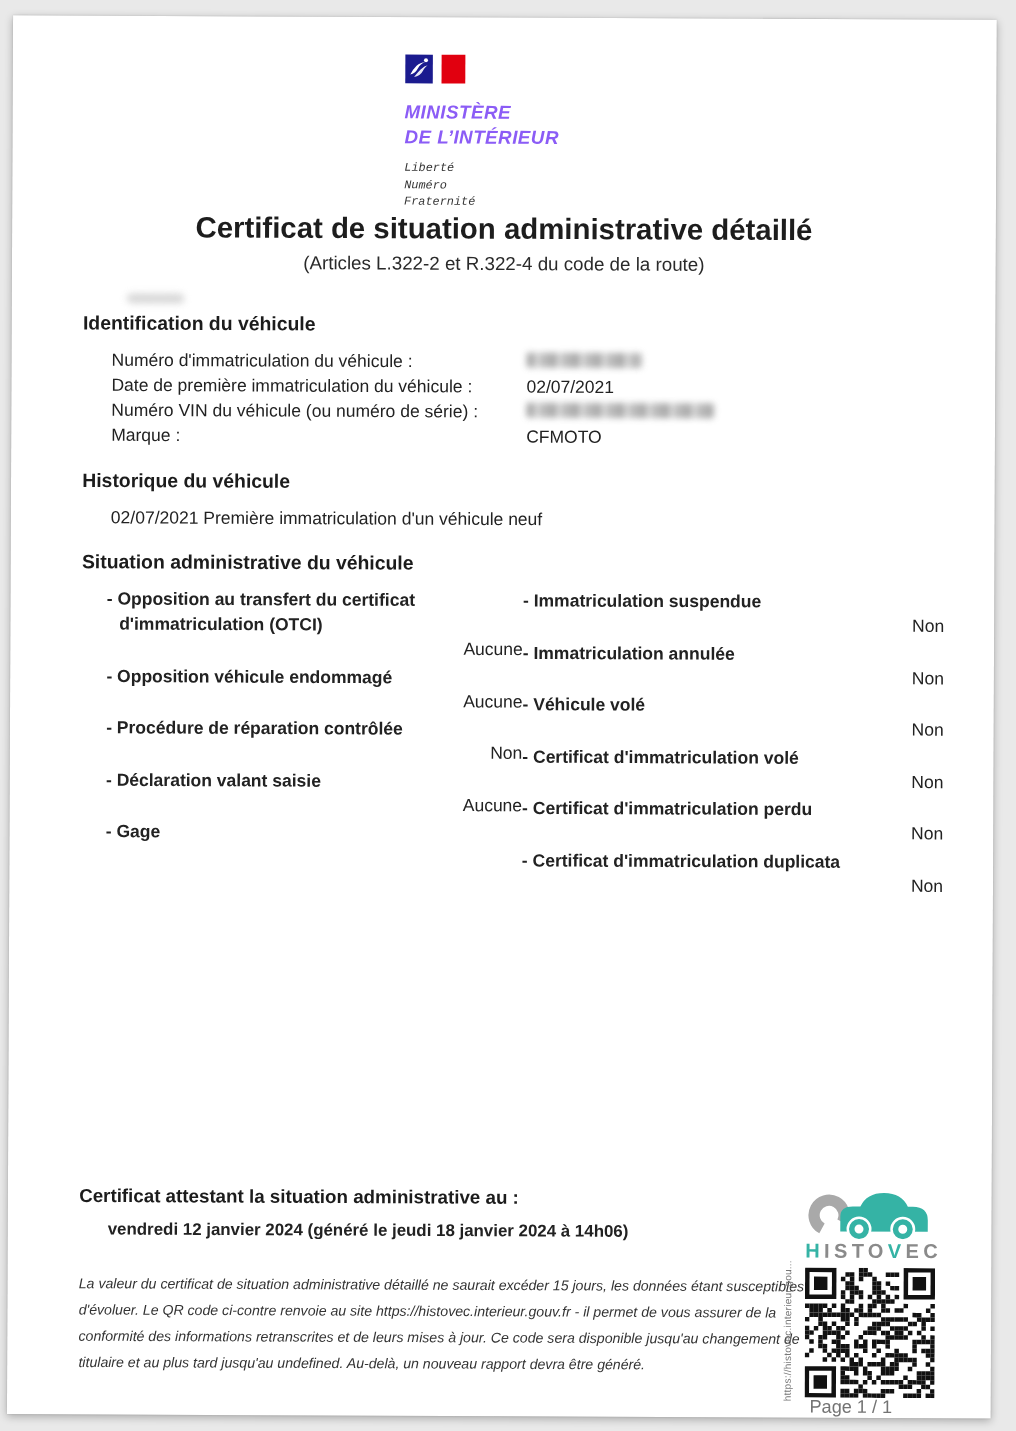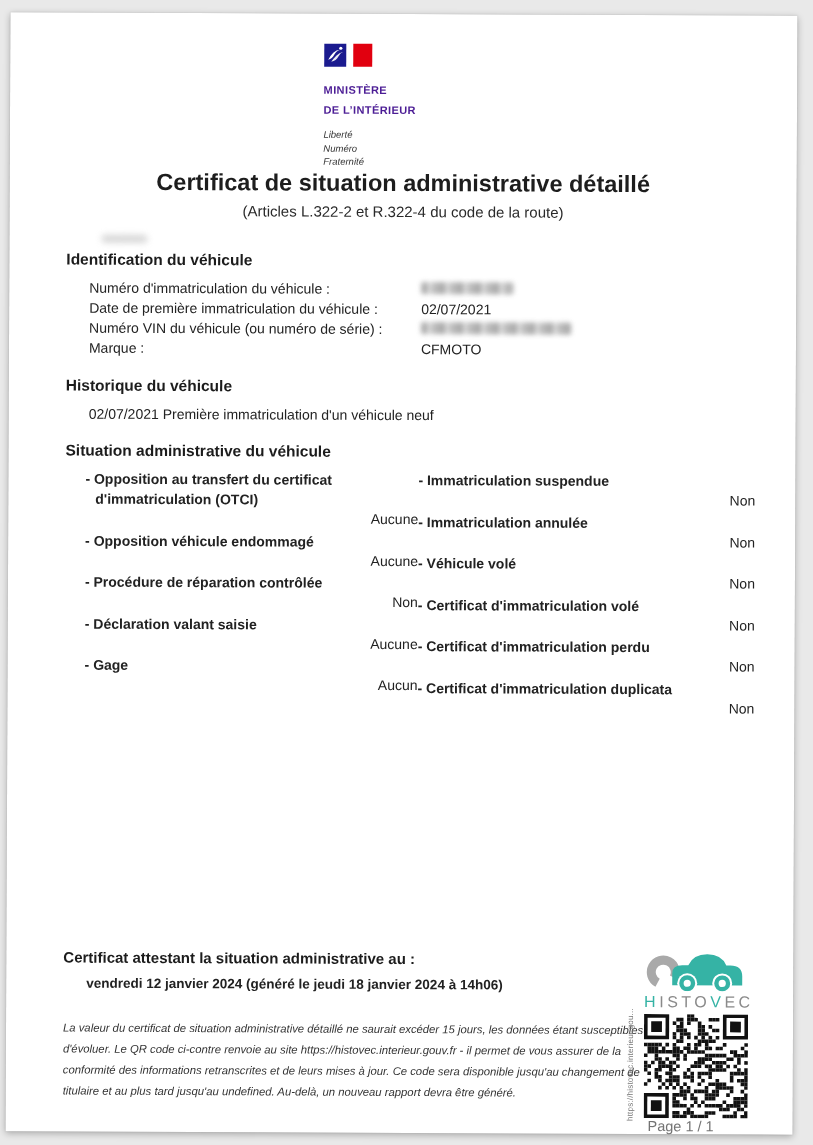--- a/index.html
+++ b/index.html
@@ -16,22 +16,22 @@
     transform:rotate(.25deg);
     transform-origin:center;
   }
   
   .gov-header{position:absolute;top:30px;left:50%;transform:translateX(-50%);width:160px;}
   .flag{display:flex;align-items:stretch;height:23px;margin-bottom:14px;}
   .flag .blue{width:22px;background:#1b1b8f;position:relative;overflow:hidden;}
   .flag .blue svg{position:absolute;inset:0;}
   .flag .gap{width:7px;}
   .flag .red{width:19px;background:#e1000f;}
-  .ministry{font-weight:bold;font-size:11px;line-height:19.5px;letter-spacing:.4px;color:#4c1d95;}
-  .motto{margin-top:8px;font-family:Liberation Sans, sans-serif;font-style:italic;font-size:9.5px;line-height:13.5px;color:#333;}
+  .ministry{font-weight:bold;font-size:15px;line-height:19.5px;letter-spacing:.4px;color:#8b5cf6;font-style:italic;}
+  .motto{margin-top:8px;font-family:Liberation Mono, monospace;font-style:italic;font-size:9.5px;line-height:13.5px;color:#333;}
   
   .doc-title{position:absolute;top:156px;left:0;width:100%;text-align:center;font-size:23.5px;font-weight:bold;color:#1d1d1d;}
   .doc-subtitle{position:absolute;top:189px;left:0;width:100%;text-align:center;font-size:15px;color:#2a2a2a;}
   .smudge{position:absolute;left:92px;top:222px;width:46px;height:8px;background:#c3c3c3;filter:blur(3px);opacity:.65;border-radius:4px;}
   
   .section{position:absolute;left:57px;right:40px;}
   .sec-heading{font-size:15.5px;font-weight:bold;color:#1c1c1c;margin-bottom:9px;}
   .kv-rows{margin-left:23px;}
   .kv-row{display:flex;font-size:14px;line-height:20px;}
   .kv-label{width:332px;flex:none;}
@@ -47,21 +47,21 @@
   .status-label{font-size:14px;font-weight:bold;line-height:20px;padding-left:10px;text-indent:-10px;}
   .status-value{font-size:14px;line-height:19.5px;padding-left:20px;text-align:right;}
   
   .attestation{position:absolute;left:57px;top:936px;}
   .attest-heading{font-size:15px;font-weight:bold;color:#1c1c1c;}
   .attest-date{margin:10px 0 0 23px;font-size:13.5px;font-weight:bold;}
   .legal{position:absolute;left:57px;top:1005px;width:588px;font-size:11.3px;font-style:italic;line-height:21px;color:#333;}
   
   .histovec{position:absolute;left:638px;top:936px;width:112px;}
   .hv-car{display:block;margin-left:2px;}
-  .hv-word{font-size:16px;letter-spacing:3.5px;margin-top:2px;font-weight:400;}
+  .hv-word{font-size:16px;letter-spacing:3.5px;margin-top:2px;font-weight:700;}
   .hv-word .t{color:#35b3a5;}
   .hv-word .g{color:#8a8a8a;}
   .qr{display:block;margin-top:3px;}
   .qr-side-url{position:absolute;left:620px;top:998px;height:108px;writing-mode:vertical-rl;transform:rotate(180deg);
     font-size:8px;color:#777;letter-spacing:.2px;}
   .page-indicator{position:absolute;left:642px;top:1103px;font-size:14.5px;color:#737373;}
 </style>
 </head>
 <body>
 
@@ -138,21 +138,20 @@
           <div class="status-item">
             <div class="status-label">- Procédure de réparation contrôlée</div>
             <div class="status-value">Non</div>
           </div>
           <div class="status-item">
             <div class="status-label">- Déclaration valant saisie</div>
             <div class="status-value">Aucune</div>
           </div>
           <div class="status-item">
             <div class="status-label">- Gage</div>
-            <div class="status-value">Aucun</div>
           </div>
         </div>
       <div class="status-col2" id="status-right">
           <div class="status-item">
             <div class="status-label">- Immatriculation suspendue</div>
             <div class="status-value">Non</div>
           </div>
           <div class="status-item">
             <div class="status-label">- Immatriculation annulée</div>
             <div class="status-value">Non</div>

